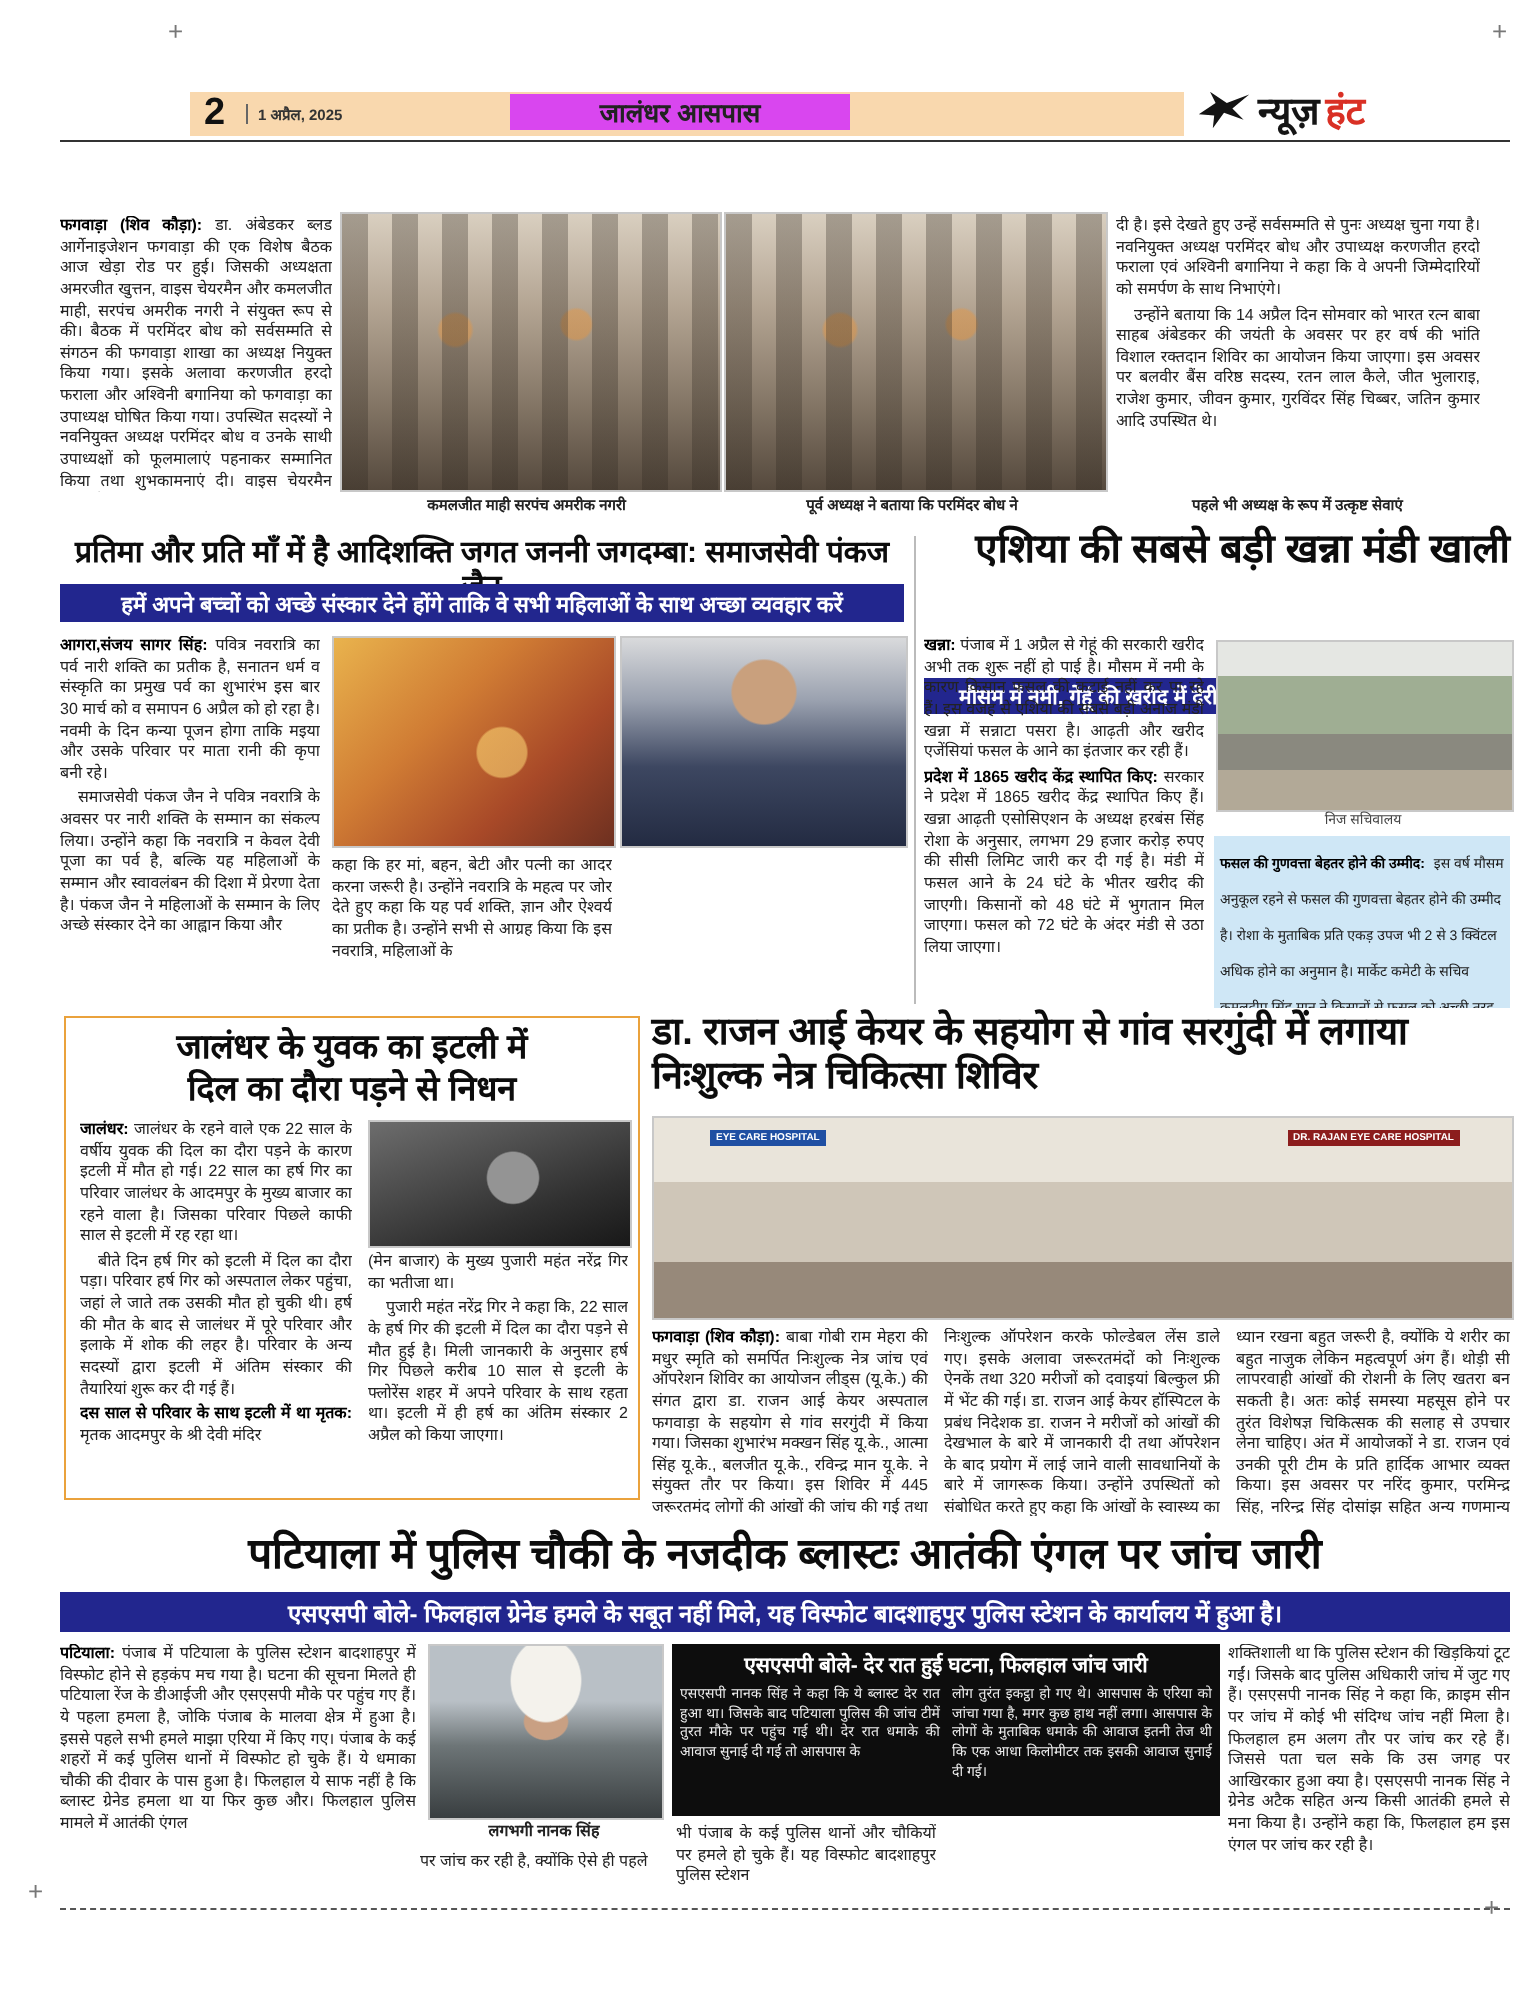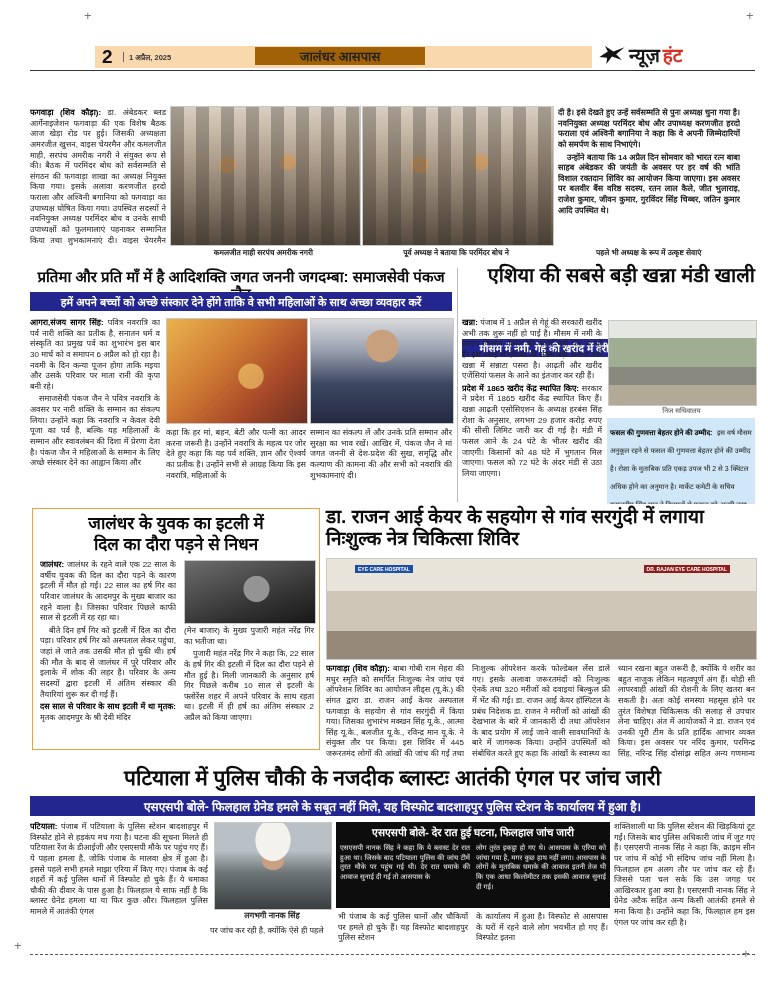--- a/index.html
+++ b/index.html
@@ -53,21 +53,21 @@
 <div class="page">
 
   <div class="abs crop" style="left:84px;top:8px;">+</div>
   <div class="abs crop" style="left:746px;top:8px;">+</div>
   <div class="abs crop" style="left:14px;top:938px;">+</div>
   <div class="abs crop" style="left:742px;top:946px;">+</div>
 
   <div class="abs" style="left:95px;top:46px;width:497px;height:22px;background:#f9d8ae;">
     <span class="abs" style="left:7px;top:0px;font-size:19px;font-weight:800;color:#111;">2</span>
     <span class="abs" style="left:28px;top:6px;font-size:7.5px;font-weight:bold;color:#333;border-left:1px solid #666;padding-left:5px;">1 अप्रैल, 2025</span>
-    <span class="abs" style="left:160px;top:1px;width:170px;height:18px;background:#a16207;text-align:center;font-size:13px;font-weight:800;color:#222;">जालंधर आसपास</span>
+    <span class="abs" style="left:160px;top:1px;width:170px;height:18px;background:#d946ef;text-align:center;font-size:13px;font-weight:800;color:#222;">जालंधर आसपास</span>
   </div>
   <div class="abs" style="left:598px;top:42px;height:26px;display:flex;align-items:center;gap:3px;">
     <span style="display:inline-block;width:28px;height:22px;">
       <svg viewBox="0 0 40 30" width="28" height="22">
           <path d="M2 18 L14 10 L10 2 L22 10 L38 4 L26 14 L34 22 L20 17 L12 28 L13 19 Z" fill="#141414"></path>
         </svg>
     </span>
     <span style="font-size:19px;font-weight:700;color:#151515;">न्यूज़</span>
     <span style="font-size:19px;font-weight:800;color:#d93025;">हंट</span>
   </div>
@@ -75,21 +75,21 @@
 
 
   <div class="abs body-text clip" style="left:30px;top:108px;width:136px;height:138px;">
     <p><span class="dateline">फगवाड़ा (शिव कौड़ा):</span>
        <span>डा. अंबेडकर ब्लड आर्गेनाइजेशन फगवाड़ा की एक विशेष बैठक आज खेड़ा रोड पर हुई। जिसकी अध्यक्षता अमरजीत खुत्तन, वाइस चेयरमैन और कमलजीत माही, सरपंच अमरीक नगरी ने संयुक्त रूप से की। बैठक में परमिंदर बोध को सर्वसम्मति से संगठन की फगवाड़ा शाखा का अध्यक्ष नियुक्त किया गया। इसके अलावा करणजीत हरदो फराला और अश्विनी बगानिया को फगवाड़ा का उपाध्यक्ष घोषित किया गया। उपस्थित सदस्यों ने नवनियुक्त अध्यक्ष परमिंदर बोध व उनके साथी उपाध्यक्षों को फूलमालाएं पहनाकर सम्मानित किया तथा शुभकामनाएं दी। वाइस चेयरमैन अमरजीत खुत्तन व</span></p>
   </div>
 
   <div class="abs photo p-group" style="left:170px;top:106px;width:189px;height:138px;"></div>
   <div class="abs photo p-group" style="left:362px;top:106px;width:190px;height:138px;"></div>
 
-  <div class="abs body-text clip" style="left:558px;top:108px;width:182px;height:138px;font-weight:bold;">
+  <div class="abs body-text clip" style="left:558px;top:108px;width:182px;height:138px;">
     <p>दी है। इसे देखते हुए उन्हें सर्वसम्मति से पुनः अध्यक्ष चुना गया है। नवनियुक्त अध्यक्ष परमिंदर बोध और उपाध्यक्ष करणजीत हरदो फराला एवं अश्विनी बगानिया ने कहा कि वे अपनी जिम्मेदारियों को समर्पण के साथ निभाएंगे।</p>
     <p class="indent">उन्होंने बताया कि 14 अप्रैल दिन सोमवार को भारत रत्न बाबा साहब अंबेडकर की जयंती के अवसर पर हर वर्ष की भांति विशाल रक्तदान शिविर का आयोजन किया जाएगा। इस अवसर पर बलवीर बैंस वरिष्ठ सदस्य, रतन लाल कैले, जीत भुलाराइ, राजेश कुमार, जीवन कुमार, गुरविंदर सिंह चिब्बर, जतिन कुमार आदि उपस्थित थे।</p>
   </div>
 
   <div class="abs" style="left:170px;top:248px;width:572px;display:flex;gap:6px;">
     <div class="caption" style="flex:1;">कमलजीत माही सरपंच अमरीक नगरी</div>
     <div class="caption" style="flex:1;">पूर्व अध्यक्ष ने बताया कि परमिंदर बोध ने</div>
     <div class="caption" style="flex:1;">पहले भी अध्यक्ष के रूप में उत्कृष्ट सेवाएं</div>
   </div>
 
@@ -98,23 +98,20 @@
 
   <div class="abs body-text clip" style="left:30px;top:318px;width:130px;height:184px;">
     <p><span class="dateline">आगरा,संजय सागर सिंह:</span>
        <span>पवित्र नवरात्रि का पर्व नारी शक्ति का प्रतीक है, सनातन धर्म व संस्कृति का प्रमुख पर्व का शुभारंभ इस बार 30 मार्च को व समापन 6 अप्रैल को हो रहा है। नवमी के दिन कन्या पूजन होगा ताकि मइया और उसके परिवार पर माता रानी की कृपा बनी रहे।</span></p>
     <p class="indent">समाजसेवी पंकज जैन ने पवित्र नवरात्रि के अवसर पर नारी शक्ति के सम्मान का संकल्प लिया। उन्होंने कहा कि नवरात्रि न केवल देवी पूजा का पर्व है, बल्कि यह महिलाओं के सम्मान और स्वावलंबन की दिशा में प्रेरणा देता है। पंकज जैन ने महिलाओं के सम्मान के लिए अच्छे संस्कार देने का आह्वान किया और</p>
   </div>
   <div class="abs photo p-durga" style="left:166px;top:318px;width:140px;height:104px;"></div>
   <div class="abs photo p-suitman" style="left:310px;top:318px;width:142px;height:104px;"></div>
   <div class="abs body-text clip" style="left:166px;top:428px;width:140px;height:74px;">
     <p>कहा कि हर मां, बहन, बेटी और पत्नी का आदर करना जरूरी है। उन्होंने नवरात्रि के महत्व पर जोर देते हुए कहा कि यह पर्व शक्ति, ज्ञान और ऐश्वर्य का प्रतीक है। उन्होंने सभी से आग्रह किया कि इस नवरात्रि, महिलाओं के</p>
-  </div>
-  <div class="abs body-text clip" style="left:310px;top:428px;width:142px;height:74px;">
-    <p>सम्मान का संकल्प लें और उनके प्रति सम्मान और सुरक्षा का भाव रखें। आखिर में, पंकज जैन ने मां जगत जननी से देश-प्रदेश की सुख, समृद्धि और कल्याण की कामना की और सभी को नवरात्रि की शुभकामनाएं दी।</p>
   </div>
 
   <div class="abs vrule" style="left:457px;top:268px;height:234px;"></div>
 
   <div class="abs hl" style="left:462px;top:264px;width:293px;text-align:right;font-size:20px;line-height:1.1;">एशिया की सबसे बड़ी खन्ना मंडी खाली</div>
   <div class="abs navy-bar" style="left:462px;top:294px;width:274px;height:18px;font-size:10.5px;margin-top:45px;">मौसम में नमी, गेहूं की खरीद में देरी, एक सप्ताह में आएगी फसल</div>
 
   <div class="abs body-text clip" style="left:462px;top:318px;width:140px;height:186px;">
     <p><span class="dateline">खन्ना:</span>
        <span>पंजाब में 1 अप्रैल से गेहूं की सरकारी खरीद अभी तक शुरू नहीं हो पाई है। मौसम में नमी के कारण किसान फसल की कटाई नहीं कर पा रहे हैं। इस वजह से एशिया की सबसे बड़ी अनाज मंडी खन्ना में सन्नाटा पसरा है। आढ़ती और खरीद एजेंसियां फसल के आने का इंतजार कर रही हैं।</span></p>
@@ -177,22 +174,19 @@
   <div class="abs blackbox clip" style="left:336px;top:822px;width:274px;height:86px;">
     <div class="bb-head">एसएसपी बोले- देर रात हुई घटना, फिलहाल जांच जारी</div>
     <div class="bb-cols">
       <div class="bb-col">एसएसपी नानक सिंह ने कहा कि ये ब्लास्ट देर रात हुआ था। जिसके बाद पटियाला पुलिस की जांच टीमें तुरत मौके पर पहुंच गई थी। देर रात धमाके की आवाज सुनाई दी गई तो आसपास के</div>
       <div class="bb-col">लोग तुरंत इकट्ठा हो गए थे। आसपास के एरिया को जांचा गया है, मगर कुछ हाथ नहीं लगा। आसपास के लोगों के मुताबिक धमाके की आवाज इतनी तेज थी कि एक आधा किलोमीटर तक इसकी आवाज सुनाई दी गई।</div>
     </div>
   </div>
   <div class="abs body-text clip" style="left:338px;top:912px;width:130px;height:38px;">
     <p>भी पंजाब के कई पुलिस थानों और चौकियों पर हमले हो चुके हैं। यह विस्फोट बादशाहपुर पुलिस स्टेशन</p>
   </div>
-  <div class="abs body-text clip" style="left:476px;top:912px;width:132px;height:38px;">
-    <p>के कार्यालय में हुआ है। विस्फोट से आसपास के घरों में रहने वाले लोग भयभीत हो गए हैं। विस्फोट इतना</p>
-  </div>
   <div class="abs body-text clip" style="left:614px;top:822px;width:141px;height:128px;">
     <p>शक्तिशाली था कि पुलिस स्टेशन की खिड़कियां टूट गईं। जिसके बाद पुलिस अधिकारी जांच में जुट गए हैं। एसएसपी नानक सिंह ने कहा कि, क्राइम सीन पर जांच में कोई भी संदिग्ध जांच नहीं मिला है। फिलहाल हम अलग तौर पर जांच कर रहे हैं। जिससे पता चल सके कि उस जगह पर आखिरकार हुआ क्या है। एसएसपी नानक सिंह ने ग्रेनेड अटैक सहित अन्य किसी आतंकी हमले से मना किया है। उन्होंने कहा कि, फिलहाल हम इस एंगल पर जांच कर रही है।</p>
   </div>
 
   <div class="abs dashes" style="left:30px;top:954px;width:725px;height:0;"></div>
 
 </div>
 
 </body></html>

